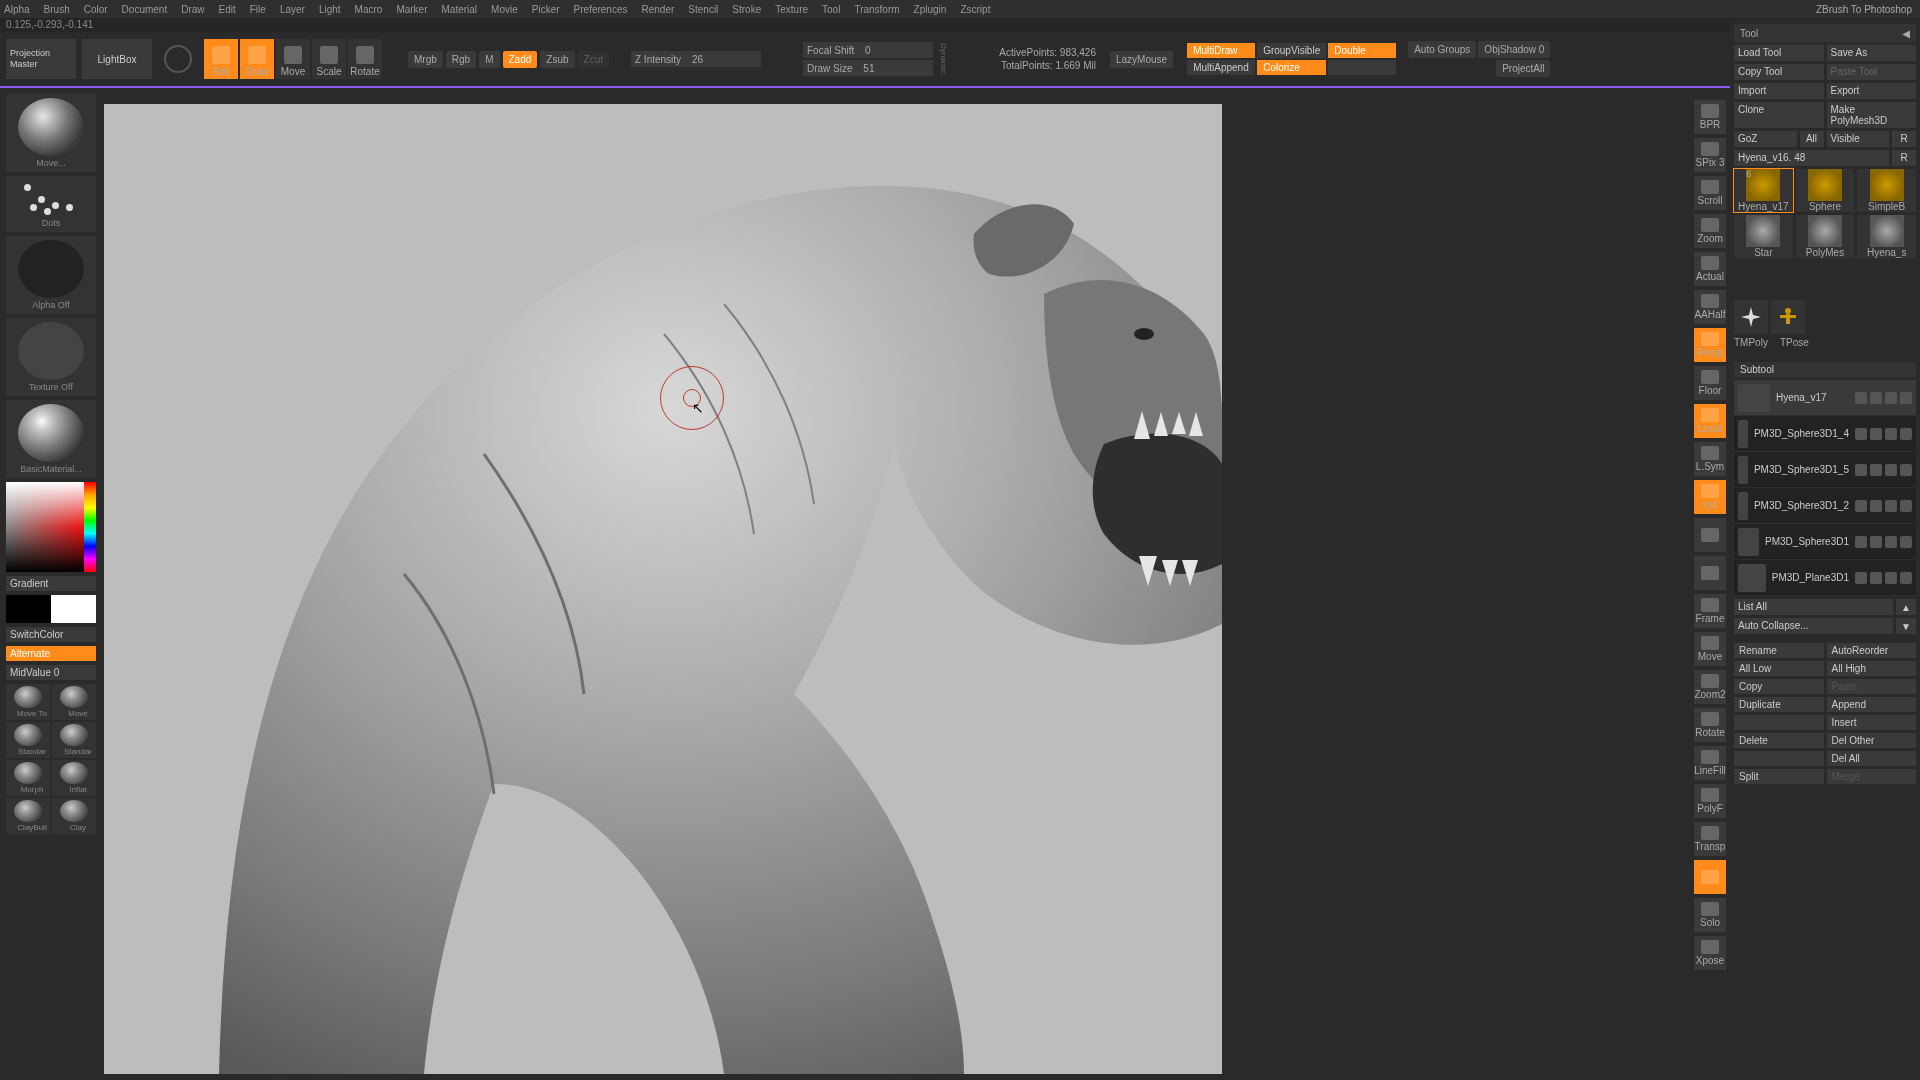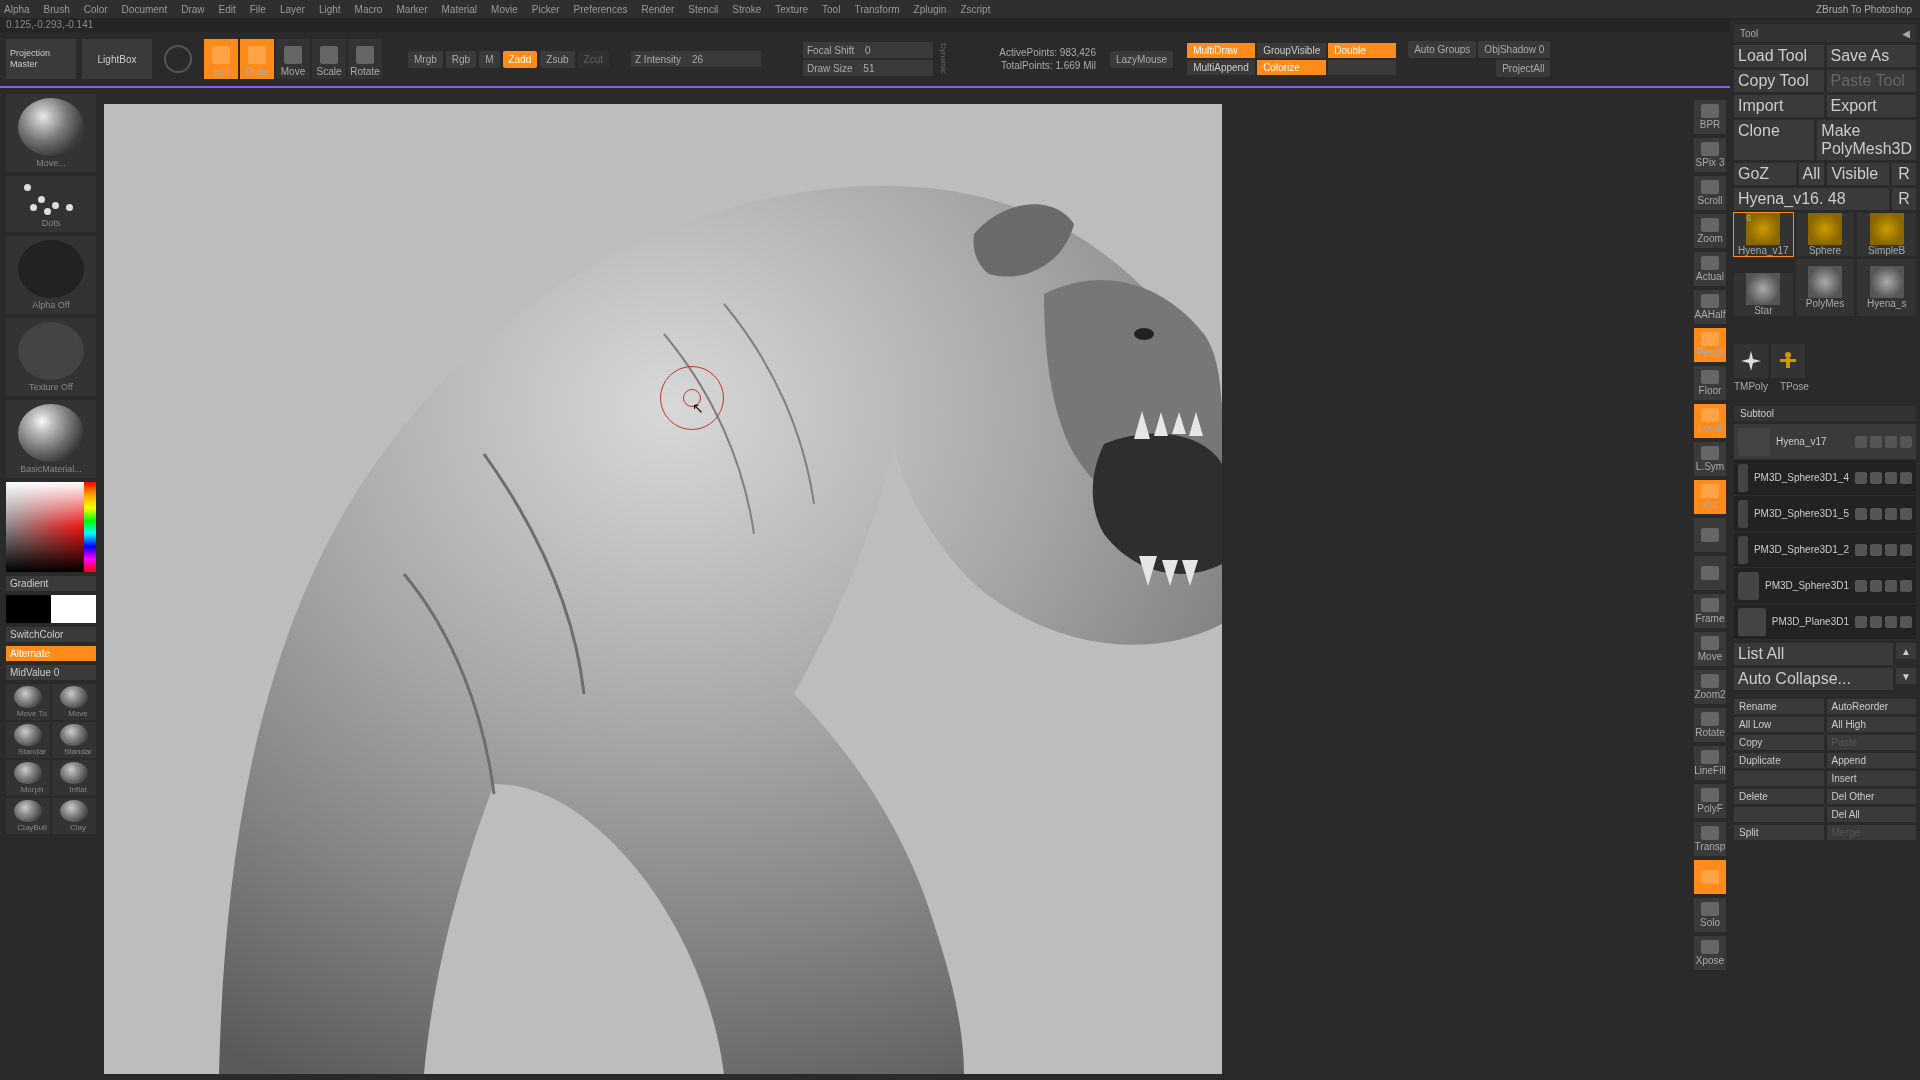--- a/index.html
+++ b/index.html
@@ -56,21 +56,21 @@
 
 .right-dock{ position:absolute; right:194px; top:100px; width:32px; display:flex; flex-direction:column; gap:4px;}
 .dock-btn{ width:32px; height:34px; background:#3a3a3a; display:flex; flex-direction:column; align-items:center; justify-content:center; font-size:8px; color:#999;}
 .dock-btn.on{ background:#ff8c1a; color:#fff;}
 .dock-btn .di{ width:18px; height:14px; background:#666; border-radius:2px; margin-bottom:1px;}
 .dock-btn.on .di{ background:#fff3;}
 
 .right-panel{ position:absolute; right:0; top:20px; width:190px; bottom:0; background:#2a2a2a; display:flex; flex-direction:column; padding:4px; gap:3px;}
 .rp-head{ display:flex; justify-content:space-between; align-items:center; height:18px; background:#333; padding:0 6px; font-size:11px; color:#ccc;}
 .rp-row{ display:flex; gap:3px;}
-.rp-btn{ flex:1; background:#3a3a3a; padding:2px 4px; font-size:16px; color:#ccc; text-align:left; min-height:16px;}
+.rp-btn{ flex:1; background:#3a3a3a; padding:2px 4px; font-size:10px; color:#ccc; text-align:left; min-height:16px;}
 .rp-btn.dim{ color:#666;}
 .rp-btn.sm{ flex:0 0 24px; text-align:center;}
 .tool-thumbs{ display:flex; gap:3px; height:64px;}
 .tool-thumbs .tt{ flex:1; background:#333; display:flex; flex-direction:column; align-items:center; justify-content:center; font-size:8px; color:#aaa;}
 .tt .tti{ width:34px; height:32px;}
 .tt.sel{ outline:1px solid #ff8c1a;}
 .tpose-row{ display:flex; gap:3px; height:34px;}
 .tpose-row .tp{ width:34px; height:34px; background:#333; display:flex; align-items:center; justify-content:center;}
 .section-head{ background:#333; padding:2px 6px; font-size:10px; color:#ccc; margin-top:11px;}
 .subtool-list{ background:#222; max-height:260px; overflow:hidden;}
@@ -469,21 +469,21 @@
         <div class="tt" style="flex: 1 1 0%;">
           <div class="tti" style="position:relative;background:radial-gradient(circle,#c90 0%,#860 70%)"></div>
           <span>Sphere</span>
         </div>
         <div class="tt" style="flex: 1 1 0%;">
           <div class="tti" style="position:relative;background:radial-gradient(circle,#c90 0%,#860 70%)"></div>
           <span>SimpleB</span>
         </div>
       </div>
       <div style="display: flex; gap: 3px;">
-        <div class="tt" style="flex: 1 1 0%; margin-top: 14px;">
+        <div class="tt" style="flex: 1 1 0%;">
           <div class="tti" style="background:radial-gradient(circle,#aaa 0%,#555 70%)"></div>
           <span>Star</span>
         </div>
         <div class="tt" style="flex: 1 1 0%;">
           <div class="tti" style="background:radial-gradient(circle,#aaa 0%,#555 70%)"></div>
           <span>PolyMes</span>
         </div>
         <div class="tt" style="flex: 1 1 0%;">
           <div class="tti" style="background:radial-gradient(circle,#aaa 0%,#555 70%)"></div>
           <span>Hyena_s</span>

